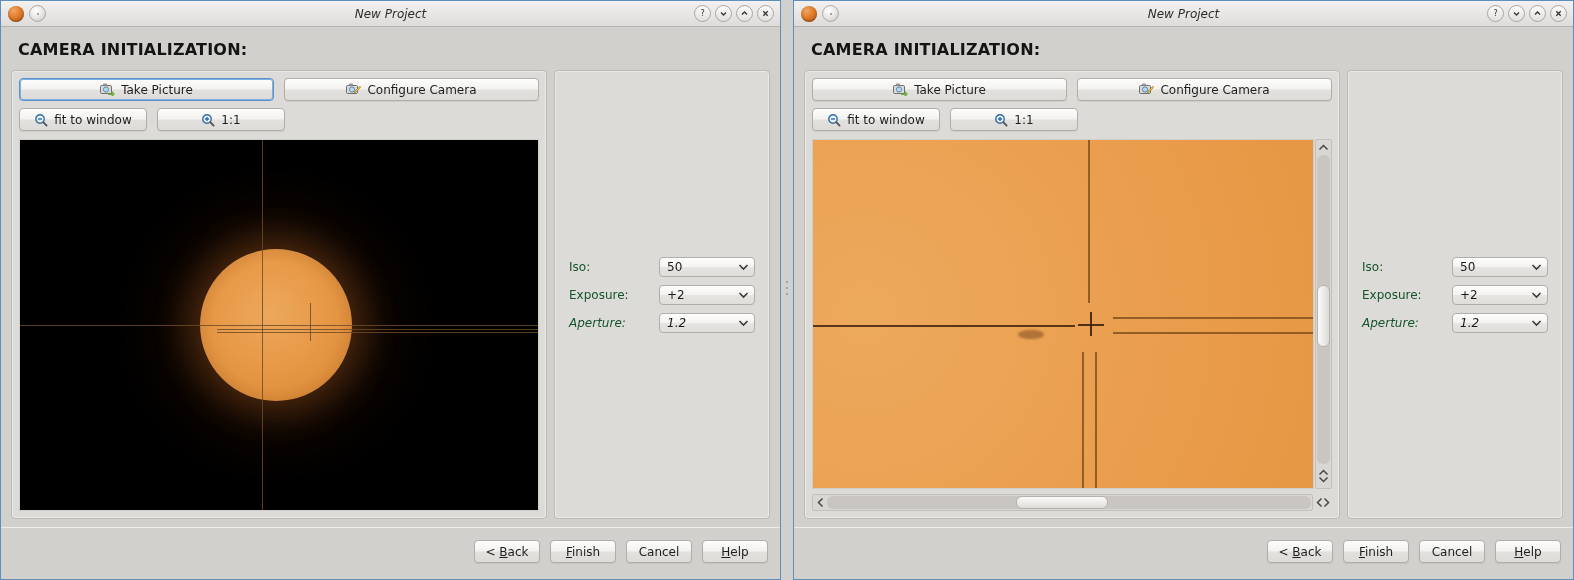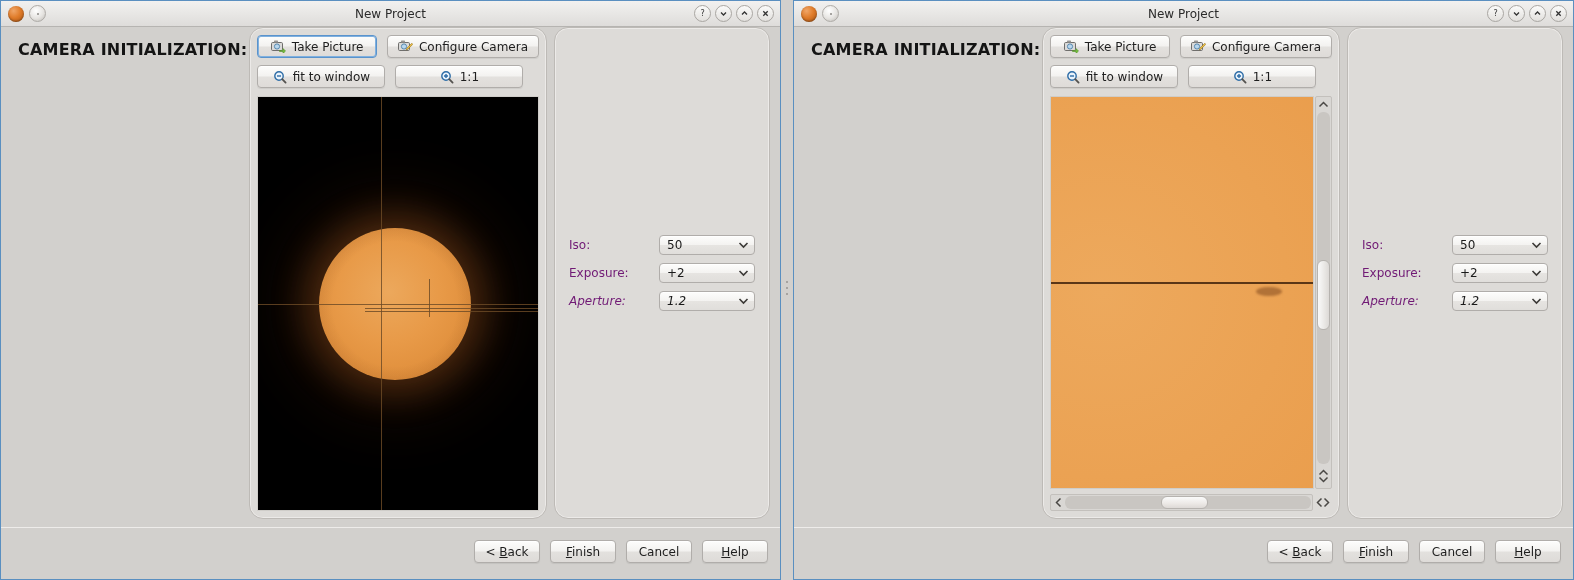--- a/index.html
+++ b/index.html
@@ -59,20 +59,21 @@
   .disc::after {
     content:""; position:absolute; left:50%; top:50%;
     width:2px; height:2px; margin:-1px 0 0 -1px;
     background:#8d8a86; border-radius:50%;
   }
   .tb-title {
     position: absolute; left: 0; right: 0;
     text-align: center;
     font-size: 12px; color: #2b2b2b;
     pointer-events: none;
+    font-style: italic;
   }
   .tb-right {
     margin-left: auto;
     display: flex; align-items: center; gap: 4px;
     padding-right: 2px; z-index: 2;
   }
   .winbtn {
     width: 15px; height: 15px; border-radius: 50%;
     background: linear-gradient(to bottom, #fbfbfa, #e2e0dd);
     border: 1px solid #a9a6a2;
@@ -82,21 +83,21 @@
   }
   .winbtn svg { display: block; }
 
   
   .wbody {
     flex: 1 1 auto;
     position: relative;
     background: #d2d0cd;
     padding: 0 10px;
     display: flex;
-    flex-direction: row;
+    flex-direction: column;
     min-height: 0;
     justify-content: flex-end;
   }
   .page-title {
     font-size: 16px;
     font-weight: bold;
     letter-spacing: .2px;
     color: #141414;
     padding: 13px 2px 11px 7px;
   }
@@ -104,21 +105,21 @@
     display: flex;
     gap: 7px;
     flex: 1 1 auto;
     min-height: 0;
     padding-bottom: 8px;
   }
 
   
   .groupbox {
     border: 1px solid #bdbab6;
-    border-radius: 14px;
+    border-radius: 4px;
     background: #dddbd8;
     box-shadow: inset 0 0 0 1px #eceae8;
     box-sizing: border-box;
   }
   .camera-panel {
     flex: 1 1 auto;
     display: flex;
     flex-direction: column;
     padding: 7px;
     min-width: 0;
@@ -327,21 +328,21 @@
   
   .form-row {
     display: flex;
     align-items: center;
     margin-bottom: 8px;
   }
   .form-row:last-child { margin-bottom: 0; font-style: italic; }
   .form-label {
     flex: 0 0 90px;
     font-size: 12px;
-    color: #701a75;
+    color: #14532d;
   }
   .combo {
     flex: 0 0 96px;
     height: 20px;
     background: linear-gradient(to bottom, #fdfdfc 0%, #f4f3f1 48%, #e6e4e1 52%, #e0dedb 100%);
     border: 1px solid #b0adaa;
     border-radius: 4px;
     display: flex;
     align-items: center;
     padding: 0 5px 0 7px;

